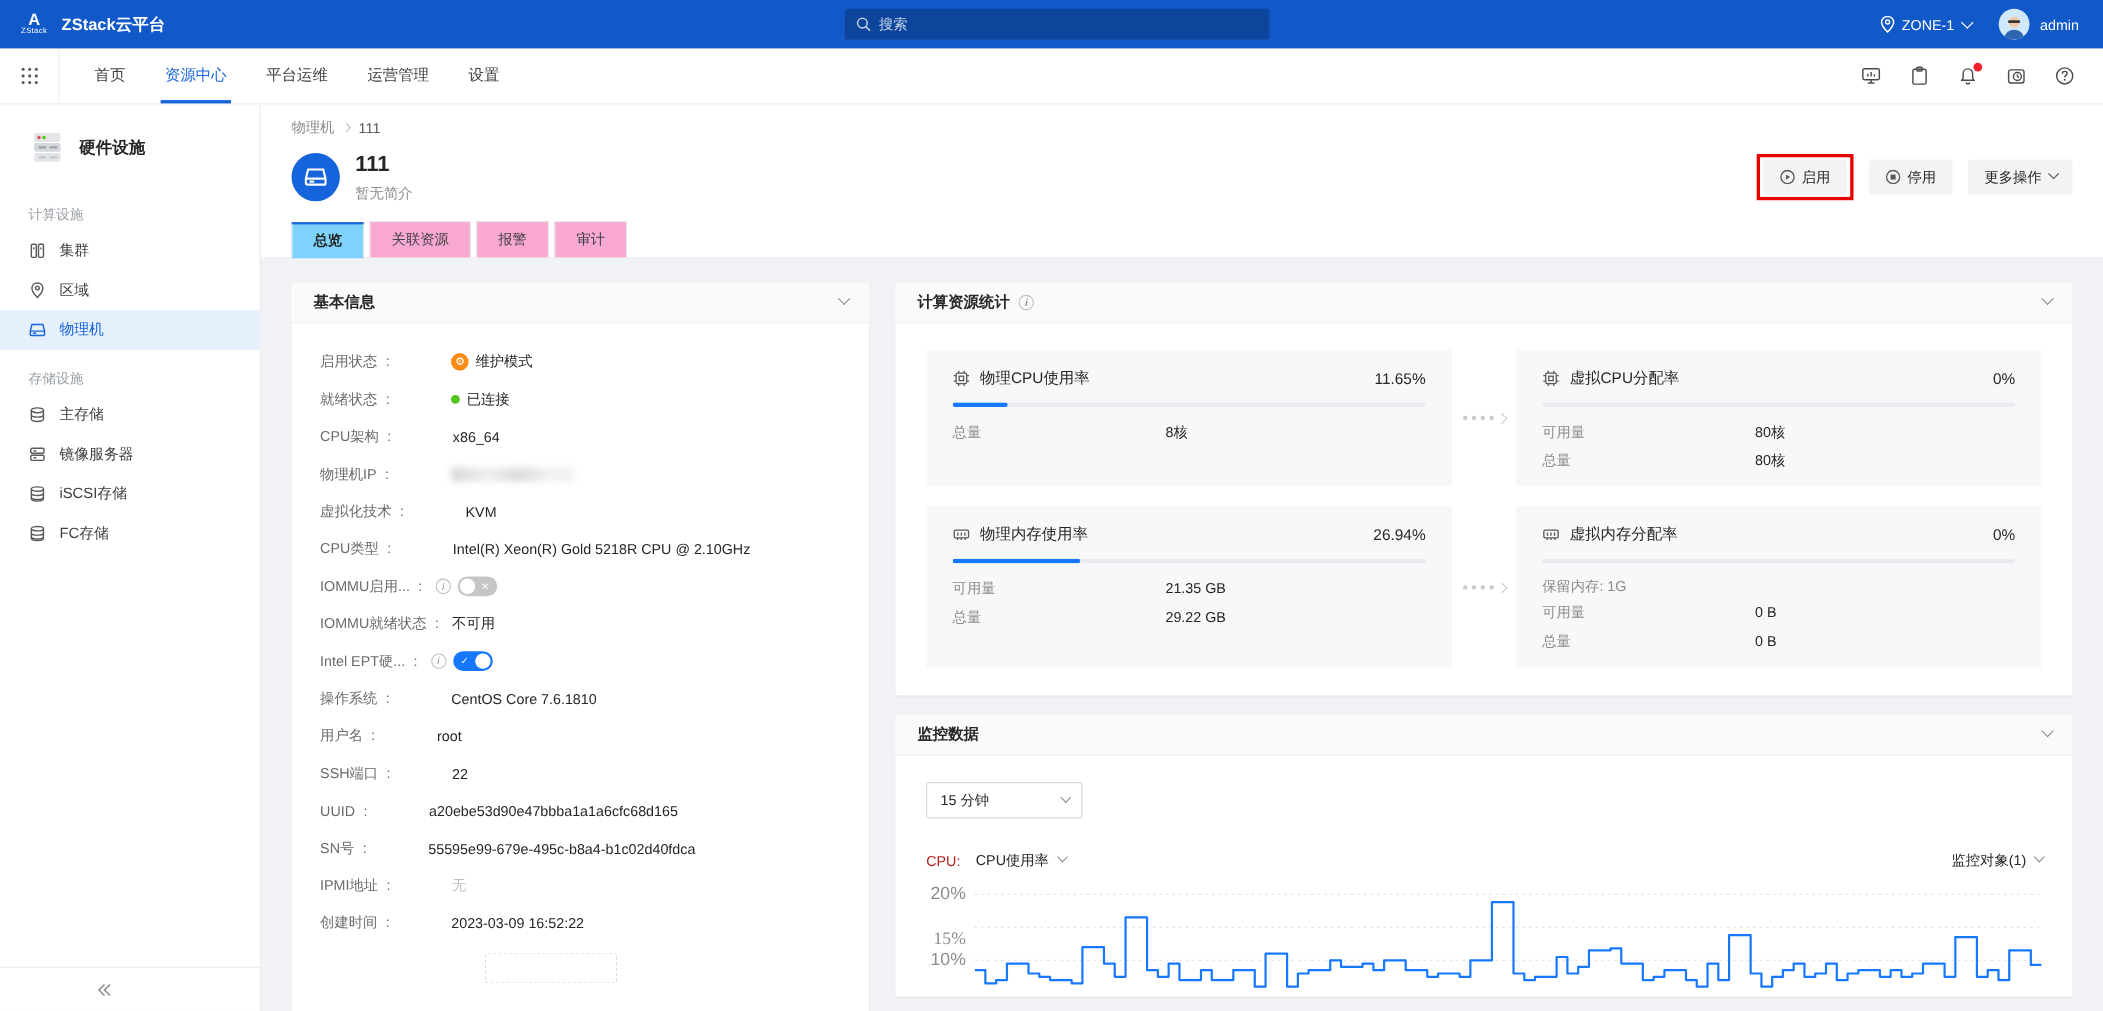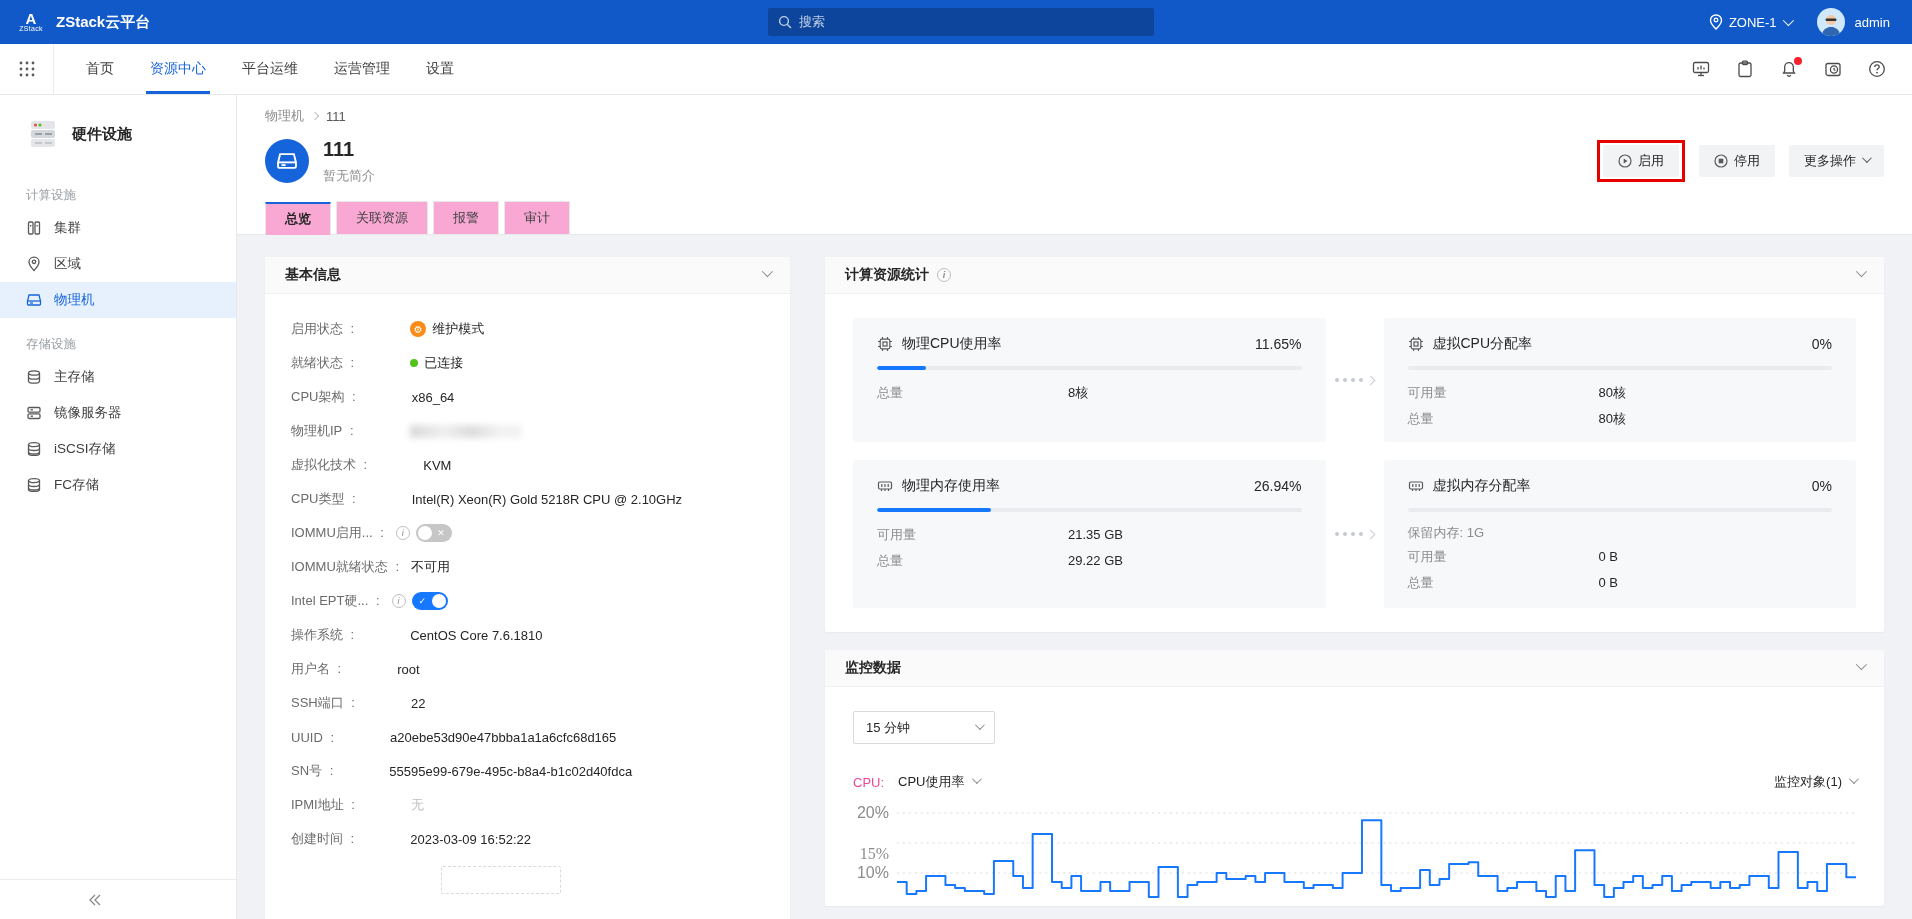--- a/index.html
+++ b/index.html
@@ -52,21 +52,21 @@
   .title-block { margin-left:14px; }
   .page-title { font-size:20px; font-weight:bold; color:#262626; line-height:24px; }
   .page-sub { color:#8c8c8c; margin-top:6px; }
   .actions { margin-left:auto; display:flex; align-items:center; gap:14px; }
   .btn { height:32px; padding:0 15px; background:#f2f3f5; border:none; border-radius:2px; font-size:13px; color:#262626; display:flex; align-items:center; gap:6px; cursor:pointer; font-family:inherit; }
   .btn svg { color:#595959; }
   .hl-wrap { position:relative; padding:5px 6px; }
   .hl-box { position:absolute; inset:0; border:3px solid #e60000; pointer-events:none; }
   .tabs { display:flex; align-items:flex-end; gap:5px; padding:16px 28px 0 28px; border-bottom:1px solid #e8e8e8; }
   .tab { height:33px; padding:0 19px; display:flex; align-items:center; background:#f9a8d4; border:1px solid #e8e8e8; border-bottom:none; color:#404040; cursor:pointer; margin-bottom:0; }
-  .tab.active { background:#f9a8d4; border-top:2px solid #1664dc; font-weight:bold; color:#262626; margin-bottom:-1px; padding-bottom:1px; }
+  .tab.active { background:#7dd3fc; border-top:2px solid #1664dc; font-weight:bold; color:#262626; margin-bottom:-1px; padding-bottom:1px; }
 
   
   .page-body { flex:1; display:flex; gap:24px; padding:22px 28px; overflow:hidden; background:#f0f2f5; }
   .card { background:#fff; border-radius:2px; box-shadow:0 1px 2px rgba(0,0,0,.04); }
   .card-head { height:37px; background:#fafafa; border-bottom:1px solid #f0f0f0; display:flex; align-items:center; padding:0 20px; font-size:14px; font-weight:bold; color:#262626; gap:8px; }
   .card-head .collapse { margin-left:auto; color:#8c8c8c; cursor:pointer; font-weight:normal; }
   .info-card { width:525px; flex:none; height:760px; }
   .info-body { padding:18px 26px; }
   .info-row { display:flex; align-items:center; min-height:34px; }
   .info-label { color:#6b6b6b; flex:none; }
@@ -83,42 +83,42 @@
   .switch.off { background:#c6c6c6; }
   .switch.on { background:#1677ff; }
   .switch .knob { position:absolute; top:2px; width:14px; height:14px; border-radius:50%; background:#fff; }
   .switch.off .knob { left:2px; }
   .switch.on .knob { right:2px; }
   .switch .mark { position:absolute; top:0; color:#fff; font-size:9px; line-height:18px; }
   .switch.off .mark { right:7px; }
   .switch.on .mark { left:7px; }
   .tag-placeholder { margin:10px 0 0 150px; width:120px; height:28px; border:1px dashed #d9d9d9; border-radius:2px; }
 
-  .right-col { flex:1; display:flex; flex-direction:column; gap:18px; min-width:0;margin-left:11px; }
+  .right-col { flex:1; display:flex; flex-direction:column; gap:18px; min-width:0; }
   .stats-body { padding:24px 28px; display:grid; grid-template-columns:1fr 58px 1fr; grid-template-rows:124px 148px; row-gap:18px; align-items:stretch; }
   .stat-card { background:#f7f8fa; border-radius:2px; padding:17px 24px; }
   .stat-top { display:flex; align-items:center; gap:9px; }
   .stat-name { font-size:14px; color:#262626; }
   .stat-val { margin-left:auto; font-size:14px; color:#262626; }
   .bar { height:4px; background:#e9ebee; border-radius:2px; margin:13px 0 10px 0; overflow:hidden; }
   .bar-fill { height:100%; background:#1677ff; border-radius:2px; width:0; }
   .stat-row { display:flex; line-height:26px; }
   .stat-row .rl { color:#8c8c8c; width:45%; }
   .stat-row .rv { color:#262626; }
   .stat-note { color:#8c8c8c; font-size:13px; line-height:22px; }
   .flow-arrow { display:flex; align-items:center; justify-content:center; gap:4px; color:#c6cad1; }
   .flow-arrow i { width:4px; height:4px; background:#c6cad1; border-radius:50%; }
   .flow-arrow .ah { width:7px; height:7px; border-right:1.5px solid #c6cad1; border-top:1.5px solid #c6cad1; transform:rotate(45deg); }
 
   .monitor-card { flex:1; }
   .monitor-body { padding:24px 28px 0 28px; }
   .select { width:142px; height:33px; border:1px solid #d9d9d9; border-radius:2px; display:flex; align-items:center; padding:0 12px; cursor:pointer; background:#fff; }
   .select .chev { color:#8c8c8c; margin-left:auto; }
   .metric-row { display:flex; align-items:center; margin-top:29px; }
-  .metric-label { color:#ec4899; margin-right:14px; }
+  .metric-label { color:#b91c1c; margin-right:14px; }
   .metric-select { display:flex; align-items:center; gap:7px; cursor:pointer; color:#262626; }
   .objects-select { margin-left:auto; display:flex; align-items:center; gap:7px; cursor:pointer; color:#262626; }
   .chart-wrap { display:flex; margin-top:13px; }
   .yticks { width:44px; position:relative; flex:none; }
   .yticks span { position:absolute; right:8px; color:#8c8c8c; font-size:16px; line-height:14px; }
   .tick-0 { top:2px; } .tick-1 { top:43px;font-family:Liberation Serif, serif; } .tick-2 { top:62px; }
   .chart-area { flex:1; min-width:0; }
   .chart-area svg { display:block; width:100%; height:102px; }
 </style>
 </head>

